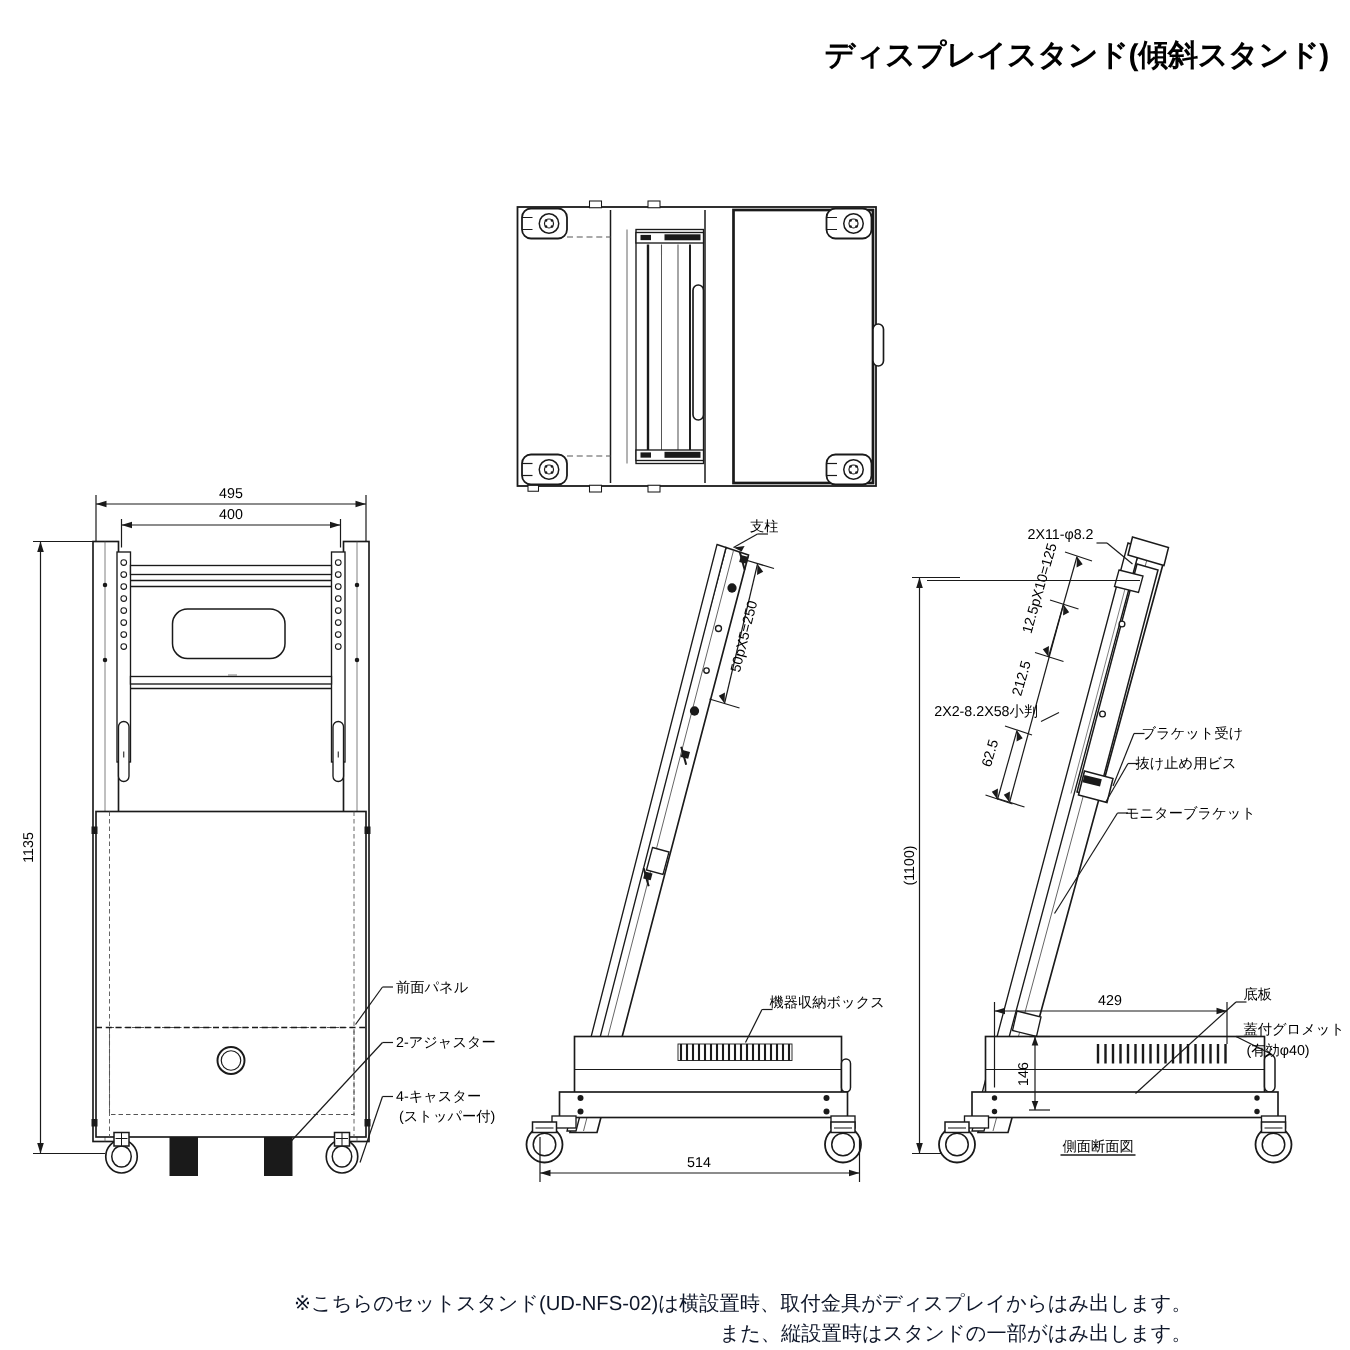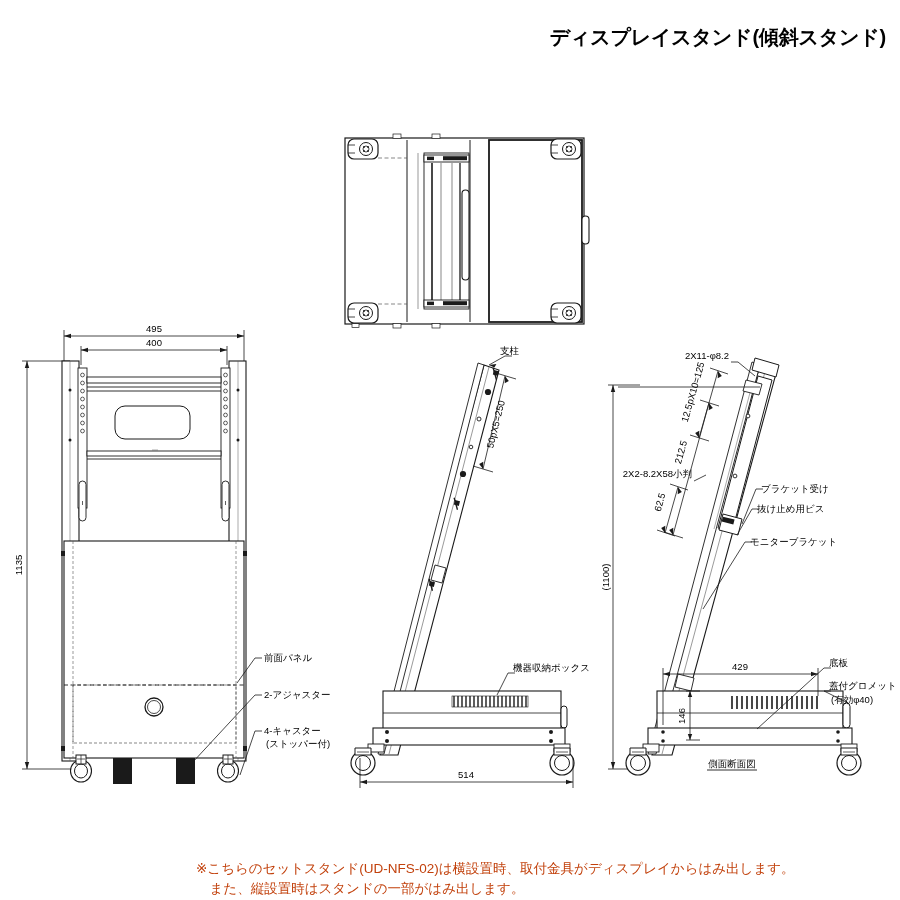--- a/index.html
+++ b/index.html
@@ -41,21 +41,22 @@
     letter-spacing: 0px;
     white-space: nowrap;
   }
   .footer-note {
     position: absolute;
     left: 196px;
     top: 846px;
     font-size: 13.5px;
     line-height: 1.5;
     white-space: pre;
-    color: #c2410c;
+    color: #0f172a;
+    text-align: right;
   }
   svg.draw {
     position: absolute;
     left: 0;
     top: 0;
     width: 900px;
     height: 900px;
   }
   text.dim {
     font-family: "Liberation Sans", "DejaVu Sans", sans-serif;

